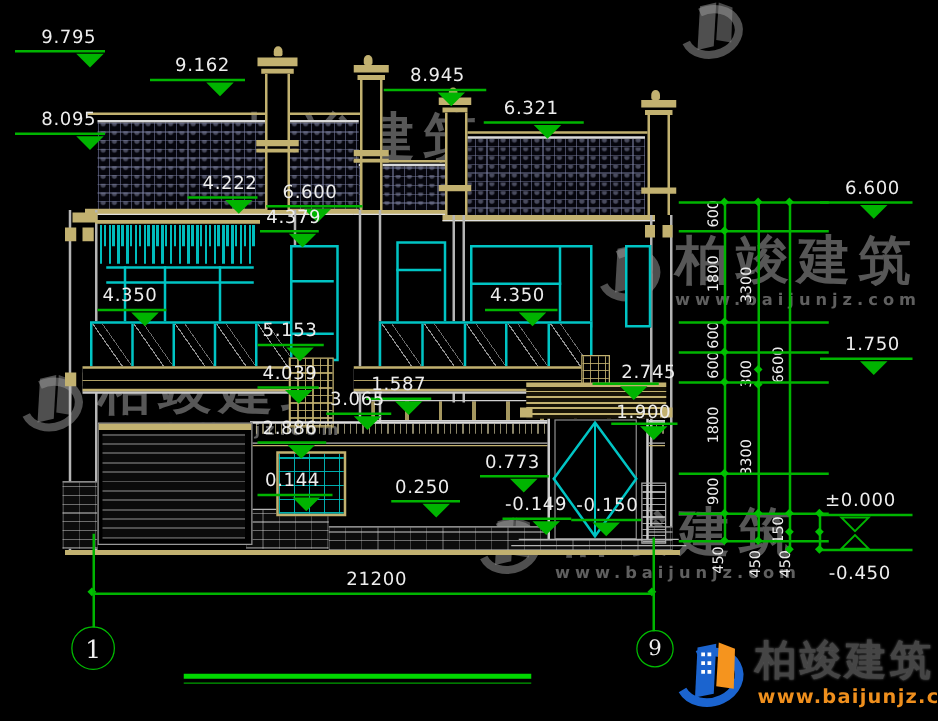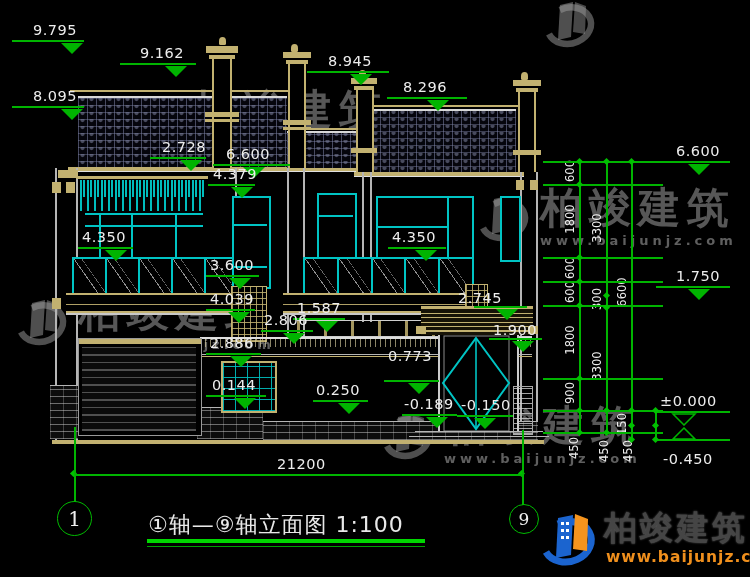--- a/index.html
+++ b/index.html
@@ -261,26 +261,26 @@
       <div class="dim-label" style="left:33px;top:88px">8.095</div>
       <i class="gline" style="left:12px;top:106px;width:72px"></i>
       <svg class="tri" width="26" height="13" style="left:59px;top:107.5px;">
         <polygon points="2,1 24,1 13,12" fill="#00b400"></polygon>
       </svg>
       <div class="dim-label" style="left:328px;top:53px">8.945</div>
       <i class="gline" style="left:307px;top:71px;width:82px"></i>
       <svg class="tri" width="26" height="13" style="left:348px;top:72.5px;">
         <polygon points="2,1 24,1 13,12" fill="#00b400"></polygon>
       </svg>
-      <div class="dim-label" style="left:403px;top:79px">8.296</div>
+      <div class="dim-label" style="left:403px;top:79px">6.321</div>
       <i class="gline" style="left:387px;top:97px;width:80px"></i>
       <svg class="tri" width="26" height="13" style="left:425px;top:98.5px;">
         <polygon points="2,1 24,1 13,12" fill="#00b400"></polygon>
       </svg>
-      <div class="dim-label" style="left:162px;top:139px">2.728</div>
+      <div class="dim-label" style="left:162px;top:139px">4.222</div>
       <i class="gline" style="left:150px;top:157px;width:56px"></i>
       <svg class="tri" width="26" height="13" style="left:178px;top:158.5px;">
         <polygon points="2,1 24,1 13,12" fill="#00b400"></polygon>
       </svg>
       <div class="dim-label" style="left:226px;top:146px">6.600</div>
       <i class="gline" style="left:213px;top:164px;width:77px"></i>
       <svg class="tri" width="26" height="13" style="left:241px;top:165.5px;">
         <polygon points="2,1 24,1 13,12" fill="#00b400"></polygon>
       </svg>
       <div class="dim-label" style="left:213px;top:166px">4.379</div>
@@ -296,71 +296,71 @@
       <div class="dim-label" style="left:82px;top:229px">4.350</div>
       <i class="gline" style="left:78px;top:247px;width:55px"></i>
       <svg class="tri" width="26" height="13" style="left:103px;top:248.5px;">
         <polygon points="2,1 24,1 13,12" fill="#00b400"></polygon>
       </svg>
       <div class="dim-label" style="left:392px;top:229px">4.350</div>
       <i class="gline" style="left:388px;top:247px;width:58px"></i>
       <svg class="tri" width="26" height="13" style="left:413px;top:248.5px;">
         <polygon points="2,1 24,1 13,12" fill="#00b400"></polygon>
       </svg>
-      <div class="dim-label" style="left:210px;top:257px">3.600</div>
+      <div class="dim-label" style="left:210px;top:257px">5.153</div>
       <i class="gline" style="left:206px;top:275px;width:53px"></i>
       <svg class="tri" width="26" height="13" style="left:227px;top:276.5px;">
         <polygon points="2,1 24,1 13,12" fill="#00b400"></polygon>
       </svg>
       <div class="dim-label" style="left:210px;top:291px">4.039</div>
       <i class="gline" style="left:206px;top:309px;width:49px"></i>
       <svg class="tri" width="26" height="13" style="left:226px;top:310.5px;">
         <polygon points="2,1 24,1 13,12" fill="#00b400"></polygon>
       </svg>
       <div class="dim-label" style="left:297px;top:300px">1.587</div>
       <i class="gline" style="left:293px;top:318px;width:52px"></i>
       <svg class="tri" width="26" height="13" style="left:314px;top:319.5px;">
         <polygon points="2,1 24,1 13,12" fill="#00b400"></polygon>
       </svg>
-      <div class="dim-label" style="left:264px;top:312px">2.806</div>
+      <div class="dim-label" style="left:264px;top:312px">3.065</div>
       <i class="gline" style="left:261px;top:330px;width:52px"></i>
       <svg class="tri" width="26" height="13" style="left:281px;top:331.5px;">
         <polygon points="2,1 24,1 13,12" fill="#00b400"></polygon>
       </svg>
       <div class="dim-label" style="left:210px;top:335px">2.886</div>
       <i class="gline" style="left:206px;top:353px;width:55px"></i>
       <svg class="tri" width="26" height="13" style="left:228px;top:354.5px;">
         <polygon points="2,1 24,1 13,12" fill="#00b400"></polygon>
       </svg>
       <div class="dim-label" style="left:212px;top:377px">0.144</div>
       <i class="gline" style="left:206px;top:395px;width:60px"></i>
       <svg class="tri" width="26" height="13" style="left:232px;top:396.5px;">
         <polygon points="2,1 24,1 13,12" fill="#00b400"></polygon>
       </svg>
       <div class="dim-label" style="left:316px;top:382px">0.250</div>
       <i class="gline" style="left:313px;top:400px;width:55px"></i>
       <svg class="tri" width="26" height="13" style="left:336px;top:401.5px;">
         <polygon points="2,1 24,1 13,12" fill="#00b400"></polygon>
       </svg>
-      <div class="dim-label" style="left:388px;top:348px">0.773</div>
+      <div class="dim-label" style="left:388px;top:362px">0.773</div>
       <i class="gline" style="left:384px;top:380px;width:55px"></i>
       <svg class="tri" width="26" height="13" style="left:406px;top:381.5px;">
         <polygon points="2,1 24,1 13,12" fill="#00b400"></polygon>
       </svg>
-      <div class="dim-label" style="left:404px;top:396px">-0.189</div>
+      <div class="dim-label" style="left:404px;top:396px">-0.149</div>
       <i class="gline" style="left:402px;top:414px;width:55px"></i>
       <svg class="tri" width="26" height="13" style="left:424px;top:415.5px;">
         <polygon points="2,1 24,1 13,12" fill="#00b400"></polygon>
       </svg>
       <div class="dim-label" style="left:461px;top:397px">-0.150</div>
       <i class="gline" style="left:457px;top:415px;width:56px"></i>
       <svg class="tri" width="26" height="13" style="left:472px;top:416.5px;">
         <polygon points="2,1 24,1 13,12" fill="#00b400"></polygon>
       </svg>
-      <div class="dim-label" style="left:458px;top:290px">2.745</div>
+      <div class="dim-label" style="left:497px;top:290px">2.745</div>
       <i class="gline" style="left:474px;top:306px;width:53px"></i>
       <svg class="tri" width="26" height="13" style="left:494px;top:307.5px;">
         <polygon points="2,1 24,1 13,12" fill="#00b400"></polygon>
       </svg>
       <div class="dim-label" style="left:493px;top:322px">1.900</div>
       <i class="gline" style="left:489px;top:338px;width:53px"></i>
       <svg class="tri" width="26" height="13" style="left:510px;top:339.5px;">
         <polygon points="2,1 24,1 13,12" fill="#00b400"></polygon>
       </svg>
       <div class="dim-label" style="left:676px;top:268px">1.750</div>
@@ -433,21 +433,20 @@
   <i class="gline" style="left:74px;top:474px;width:450px"></i>
   <div class="dim-label" style="left:277px;top:456px">21200</div>
 
   <div class="axis-circle" style="left:57px;top:501px;width:33px;height:33px;font-size:20px">
       <span>1</span>
     </div>
   <div class="axis-circle" style="left:509px;top:504px;width:28px;height:28px;font-size:17px">
       <span>9</span>
     </div>
 
-  <div class="title-text" style="left:148px;top:510px">①轴—⑨轴立面图 1:100</div>
   <i style="left:147px;top:539px;width:278px;height:4px;background:#00d800;position:absolute"></i>
   <i style="left:147px;top:546px;width:278px;height:1px;background:#00a000;position:absolute"></i>
 
   <div style="position:absolute;left:536px;top:502px;width:64px;height:70px">
     <svg width="64" height="70" viewBox="0 0 64 70">
       <path d="M10 50 A24 20 -15 1 0 22 22" fill="none" stroke="#1b64cf" stroke-width="7"></path>
       <path d="M22 16 l15 -3 l-2 40 l-15 3 z" fill="#1b64cf"></path>
       <path d="M39 12 l13 5 l-1 32 l-14 -2 z" fill="#f5941e"></path>
       <g fill="#fff">
         <rect x="25" y="20" width="3" height="3"></rect>

